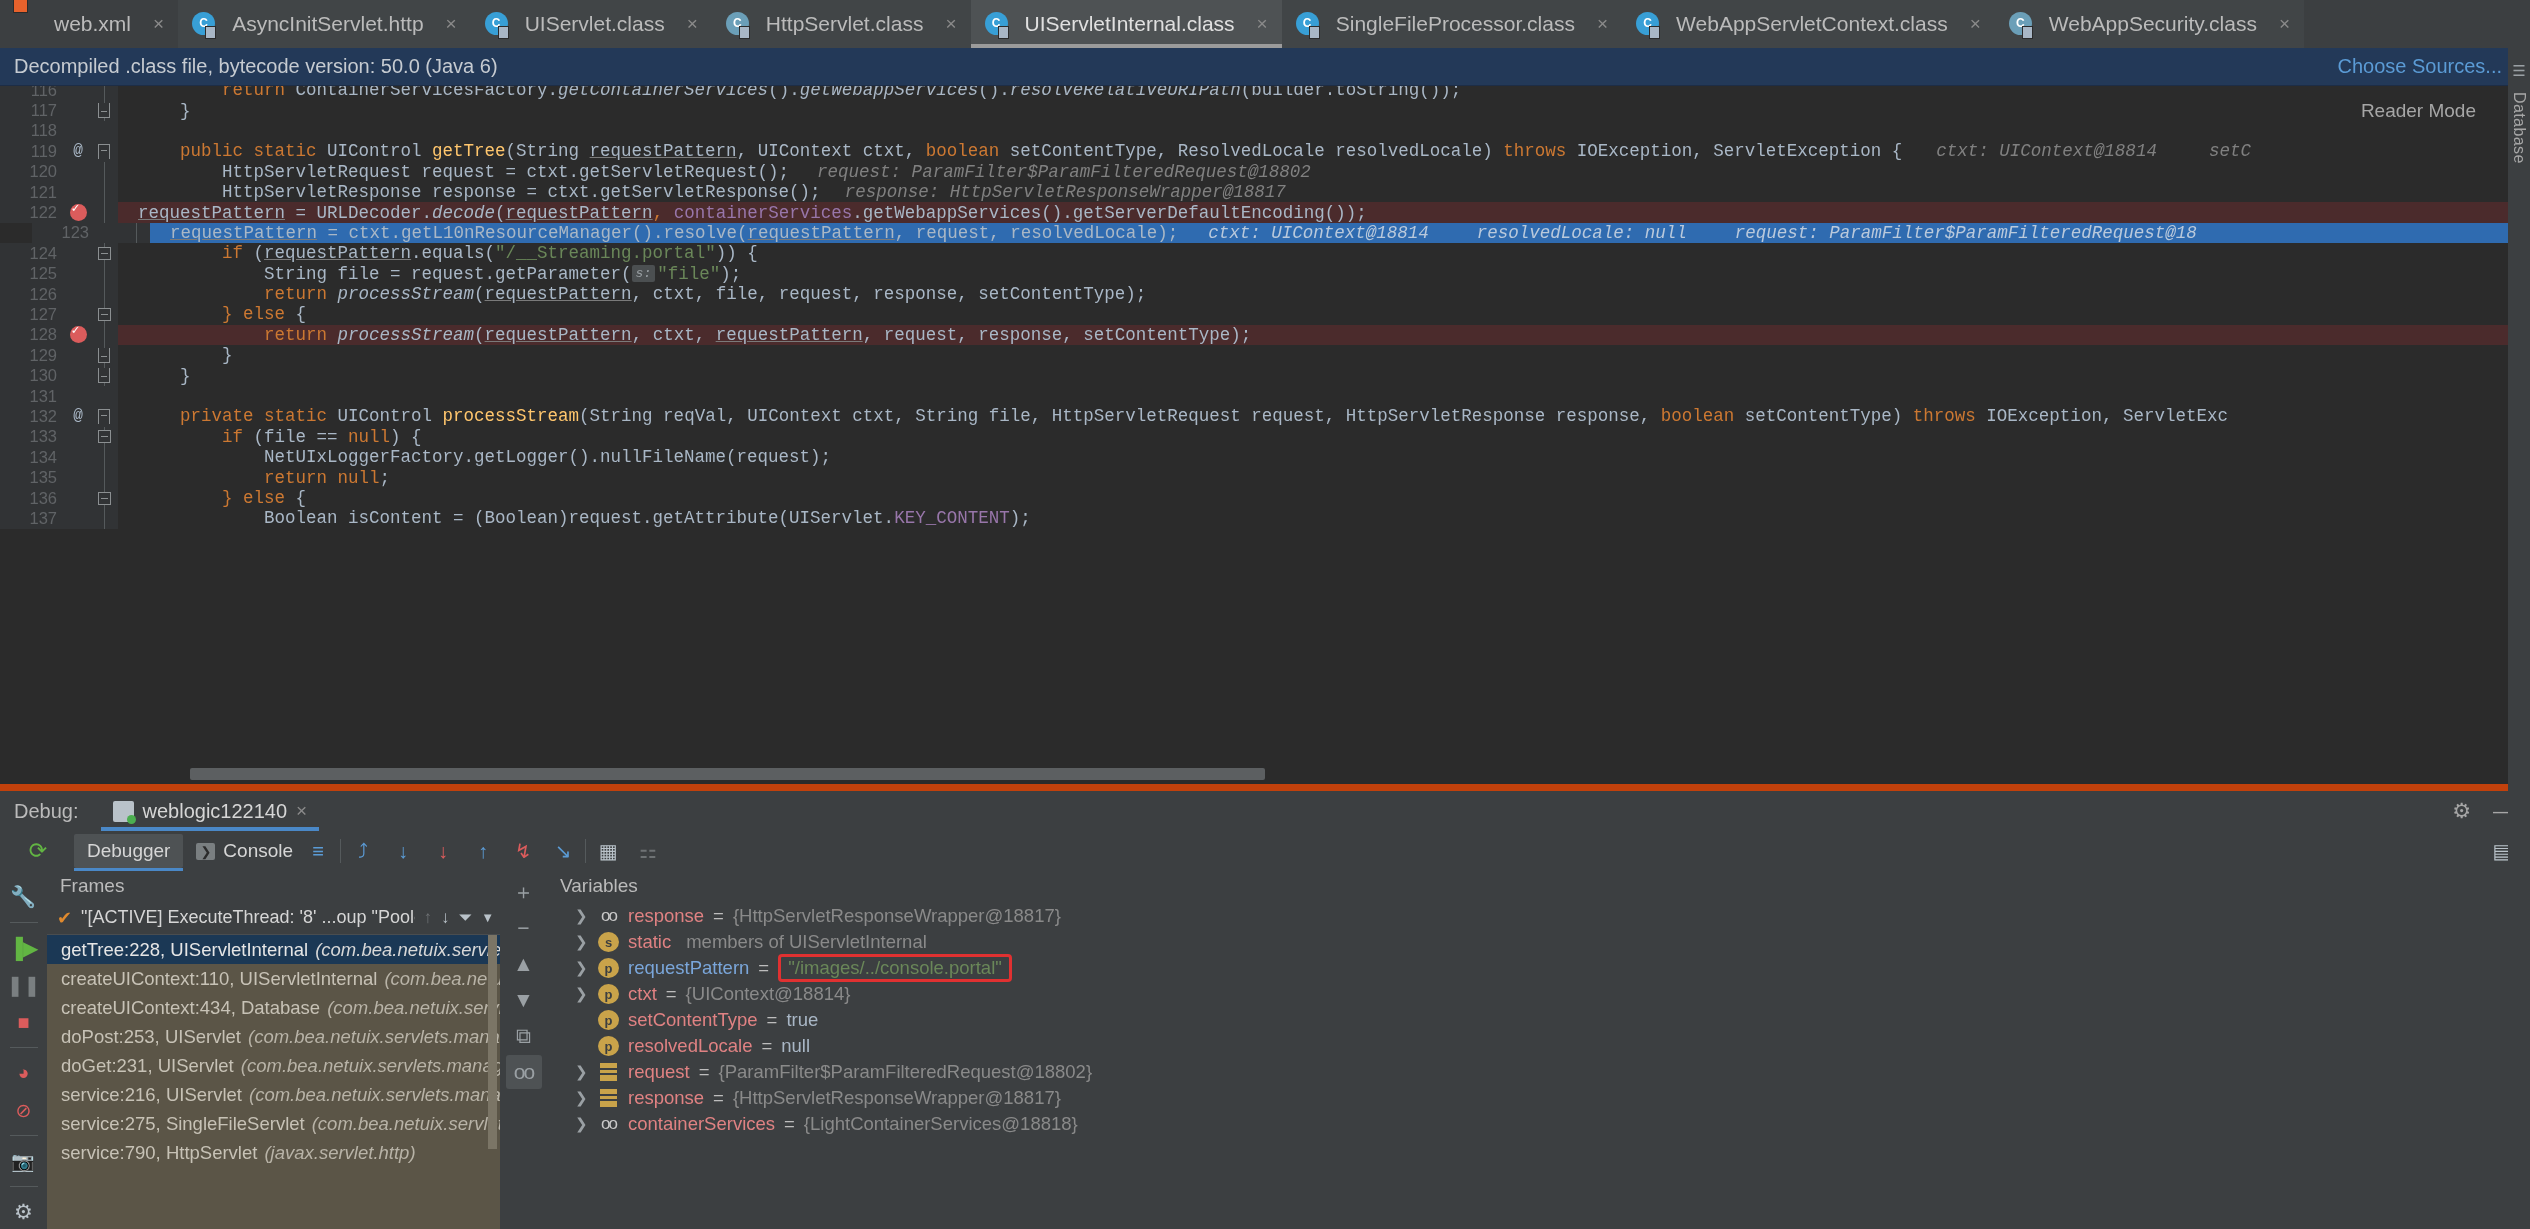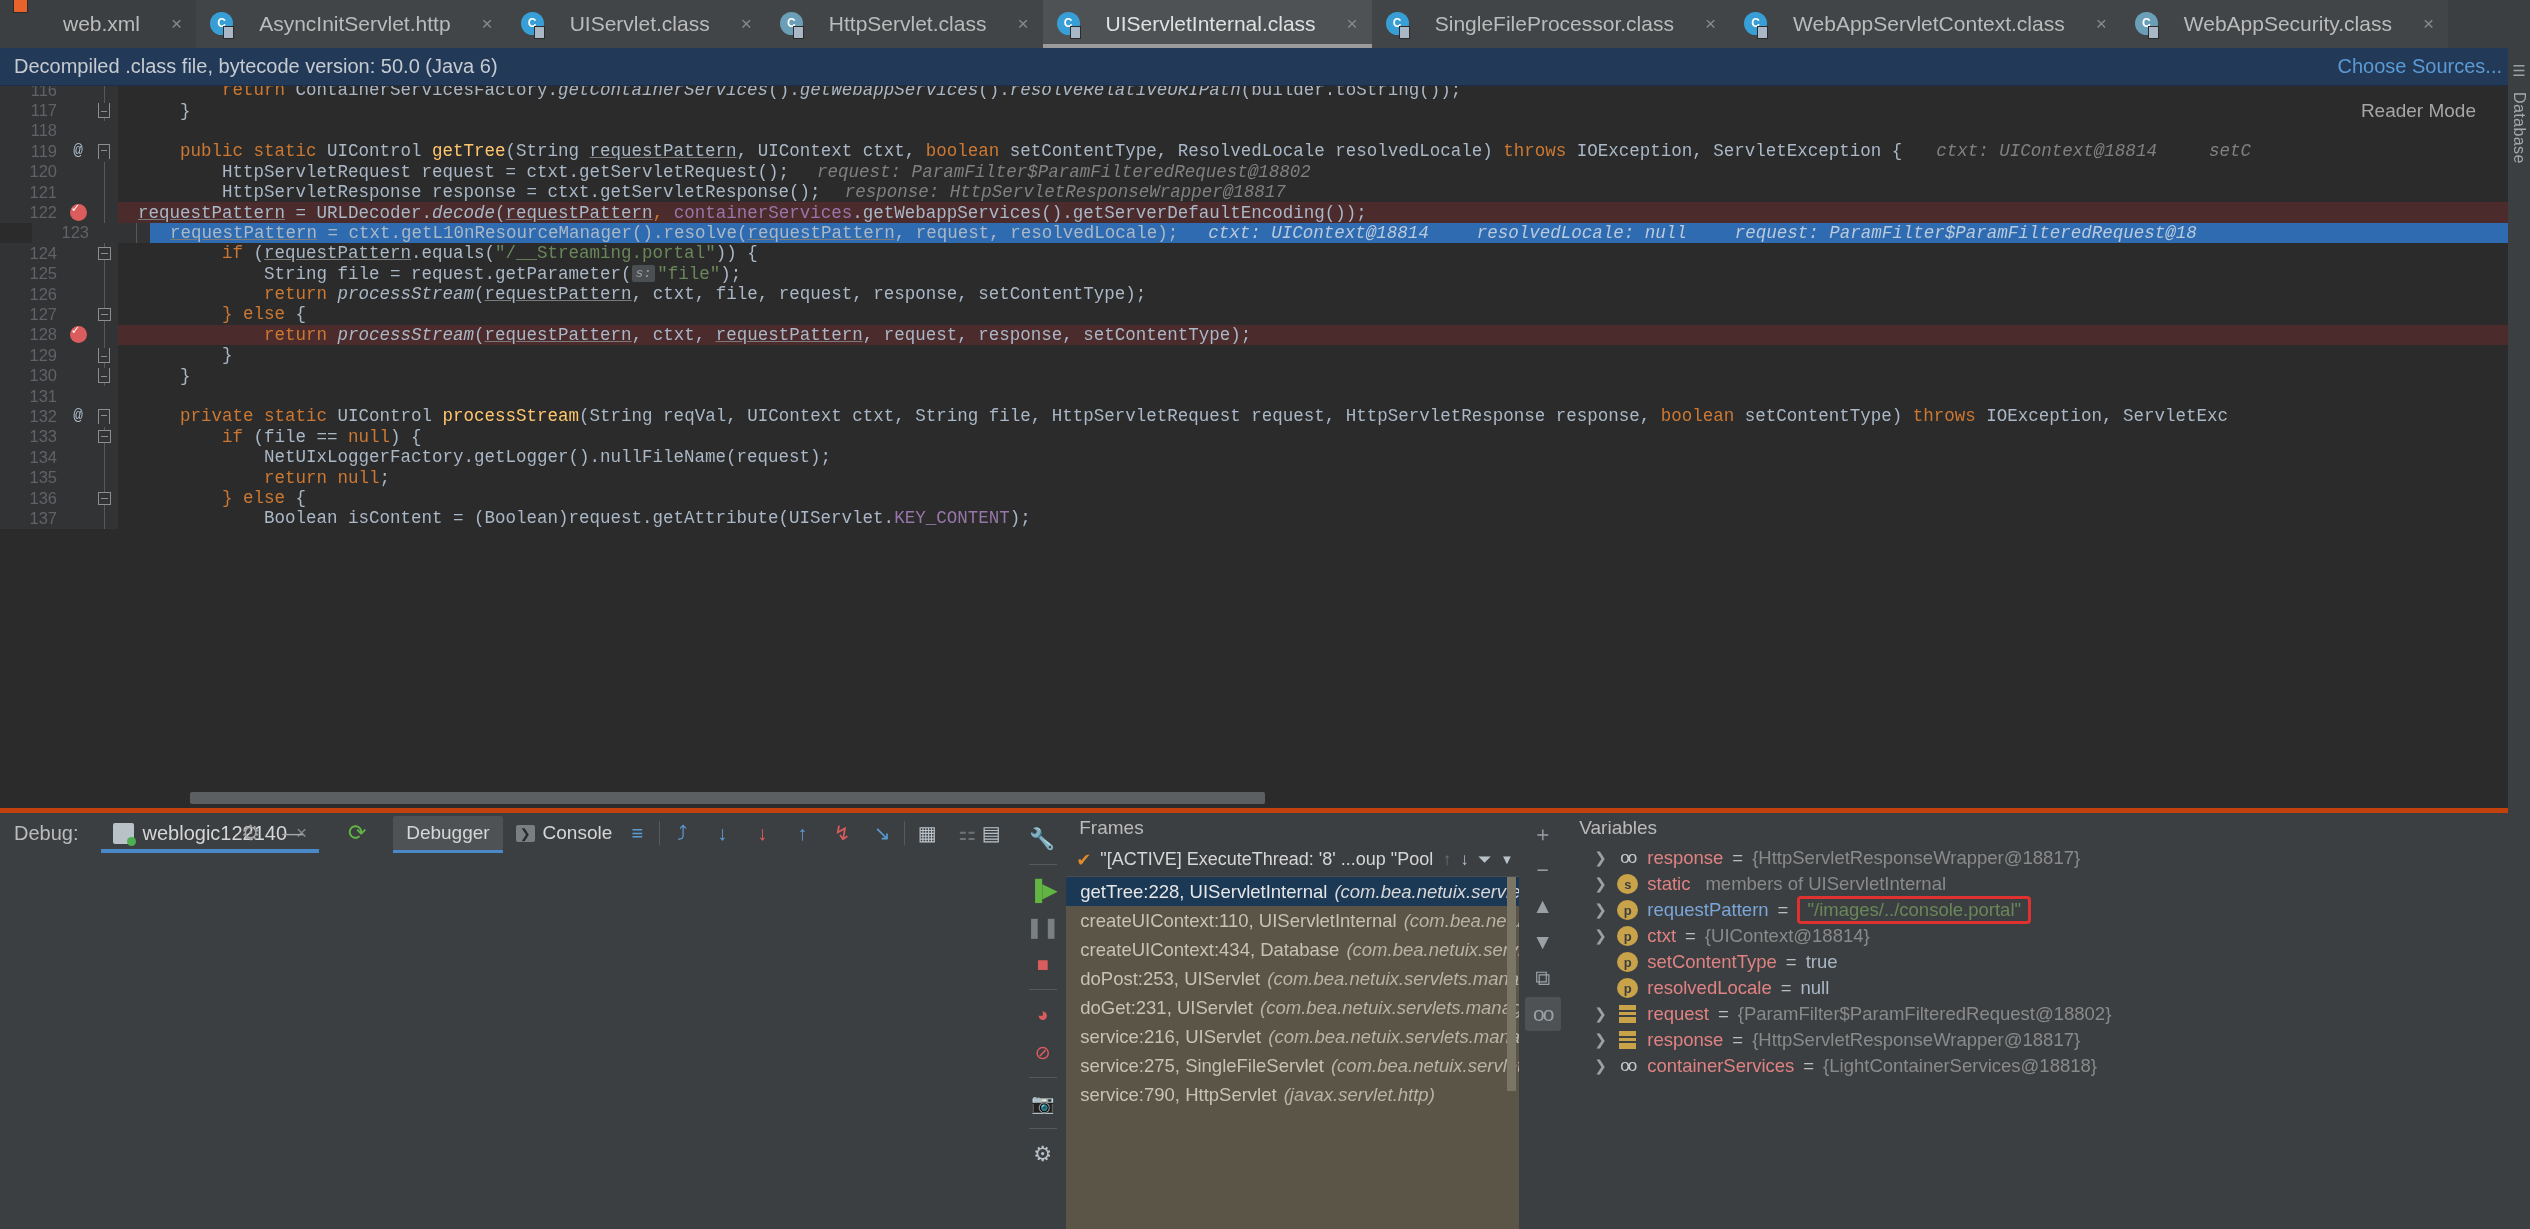--- a/index.html
+++ b/index.html
@@ -5,21 +5,21 @@
   * { box-sizing: border-box; margin:0; padding:0; }
   html,body { width:2530px; height:1229px; overflow:hidden; background:#3c3f41;
     font-family:"Liberation Sans", sans-serif; }
 
   .app { width:2530px; height:1229px; display:flex; flex-direction:column;
          position:relative; background:#2b2b2b; }
 
   
   .tabbar { height:48px; background:#3c3f41; display:flex; align-items:stretch;
             flex:0 0 48px; position:relative; }
-  .tab { display:flex; align-items:center; gap:26px; padding:0 14px 0 14px;
+  .tab { display:flex; align-items:center; gap:17px; padding:0 14px 0 14px;
          font-size:21px; color:#bbbbbb; position:relative; cursor:pointer;
          background:#3c3f41; white-space:nowrap; }
   .tab.alt { background:#414547; }
   .tab.active { background:#4e5254; color:#e0e0e0; }
   .tab.active::after { content:""; position:absolute; left:0; right:0; bottom:0;
       height:4px; background:#9b9b9b; }
   .tab .tclose { color:#8a8a8a; font-size:19px; margin-left:5px; }
   .ficon { width:23px; height:25px; position:relative; flex:0 0 23px; }
   
   .ic-class { width:23px; height:23px; border-radius:50%; background:#389fd6;
@@ -102,22 +102,22 @@
 
   
   .vscroll { position:absolute; right:3px; top:240px; width:13px; height:120px;
      background:#5c5f61; border-radius:2px; }
   .vtrack { position:absolute; right:0; top:0; bottom:22px; width:22px; background:#2b2b2b; }
   .hscroll { position:absolute; left:190px; bottom:4px; width:1075px; height:12px;
      background:#5c5f61; border-radius:2px; }
   .htrack { position:absolute; left:0; right:22px; bottom:0; height:22px; background:#2b2b2b; }
 
   
-  .debugwrap { flex:0 0 421px; display:flex; flex-direction:row; background:#3c3f41;
-     border-top:5px solid #c2410c; }
+  .debugwrap { flex:0 0 421px; display:flex; flex-direction:column; background:#3c3f41;
+     border-top:7px solid #c2410c; }
   .debughdr { height:40px; display:flex; align-items:center; background:#3c3f41;
      padding-left:14px; position:relative; flex:0 0 40px; }
   .debug-label { font-size:20px; color:#bbbbbb; margin-right:22px; }
   .debug-tab { display:flex; align-items:center; gap:9px; height:100%;
      padding:0 12px; position:relative; cursor:pointer; }
   .debug-tab::after { content:""; position:absolute; left:0; right:0; bottom:0;
      height:4px; background:#4a88c7; }
   .debug-tab-text { font-size:20px; color:#d6d6d6; }
   .runicon { width:21px; height:21px; background:#b9c2c9; position:relative; border-radius:2px;}
   .runicon::after { content:""; position:absolute; right:-2px; bottom:-2px; width:9px;

